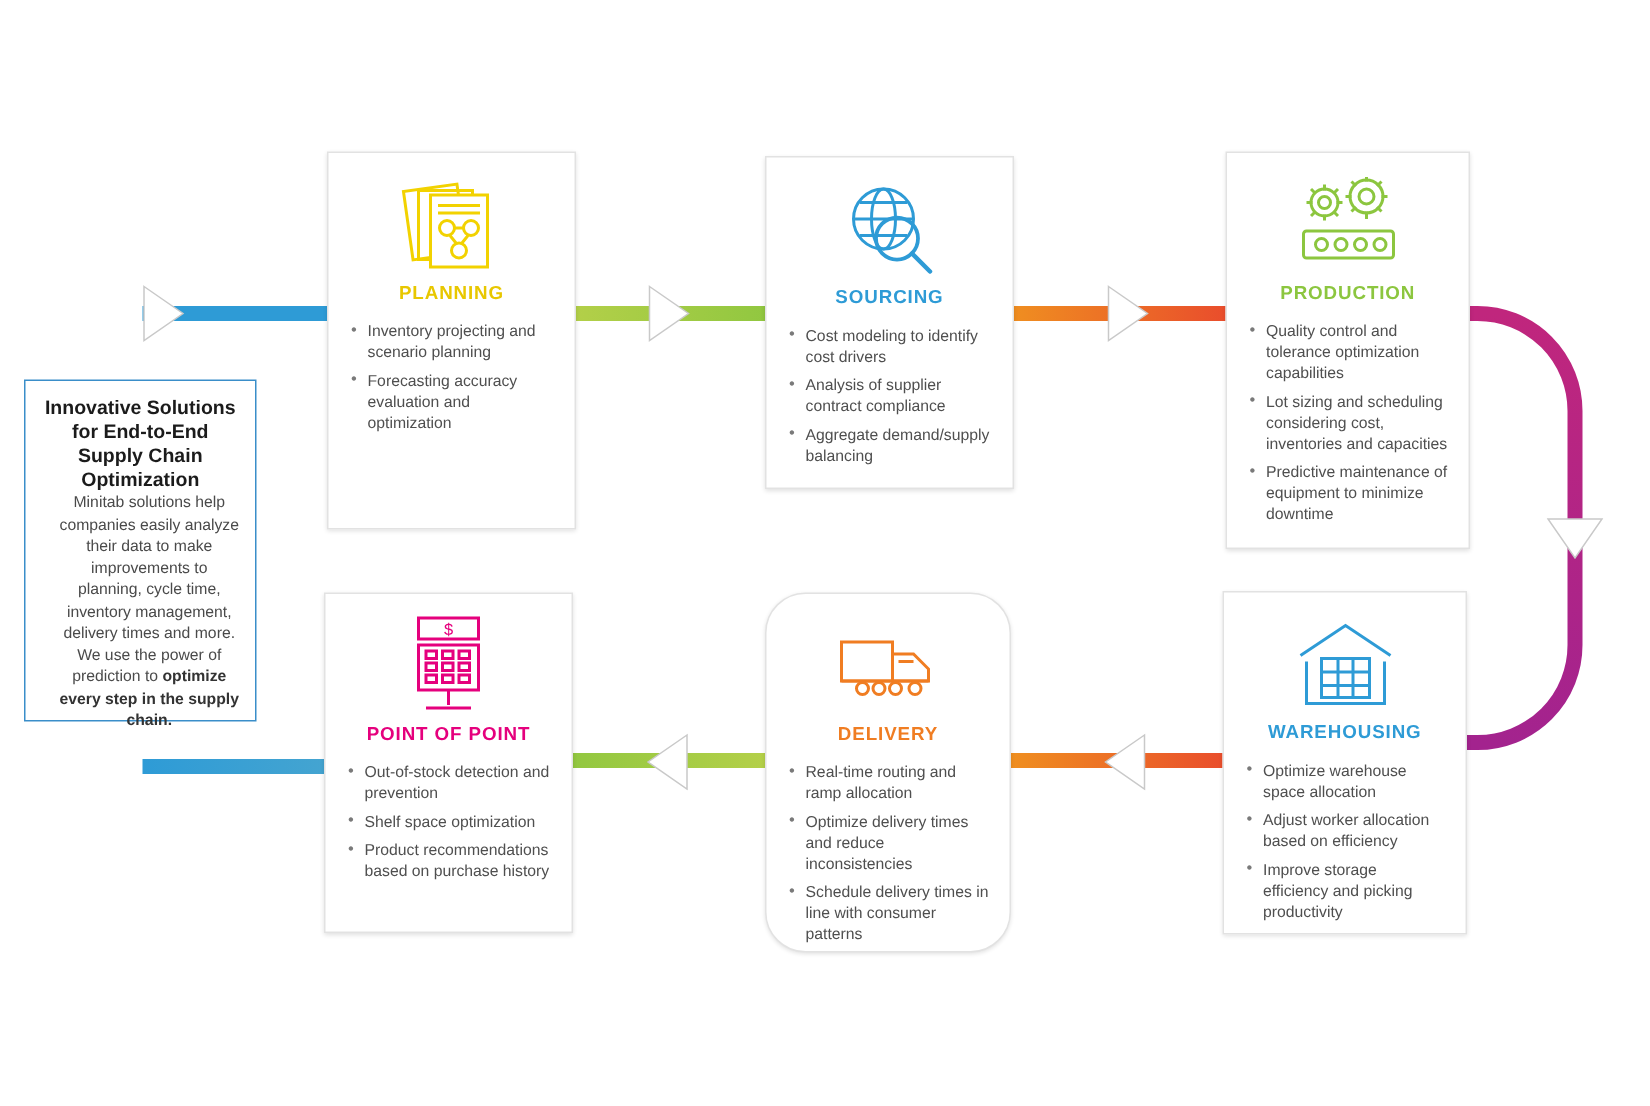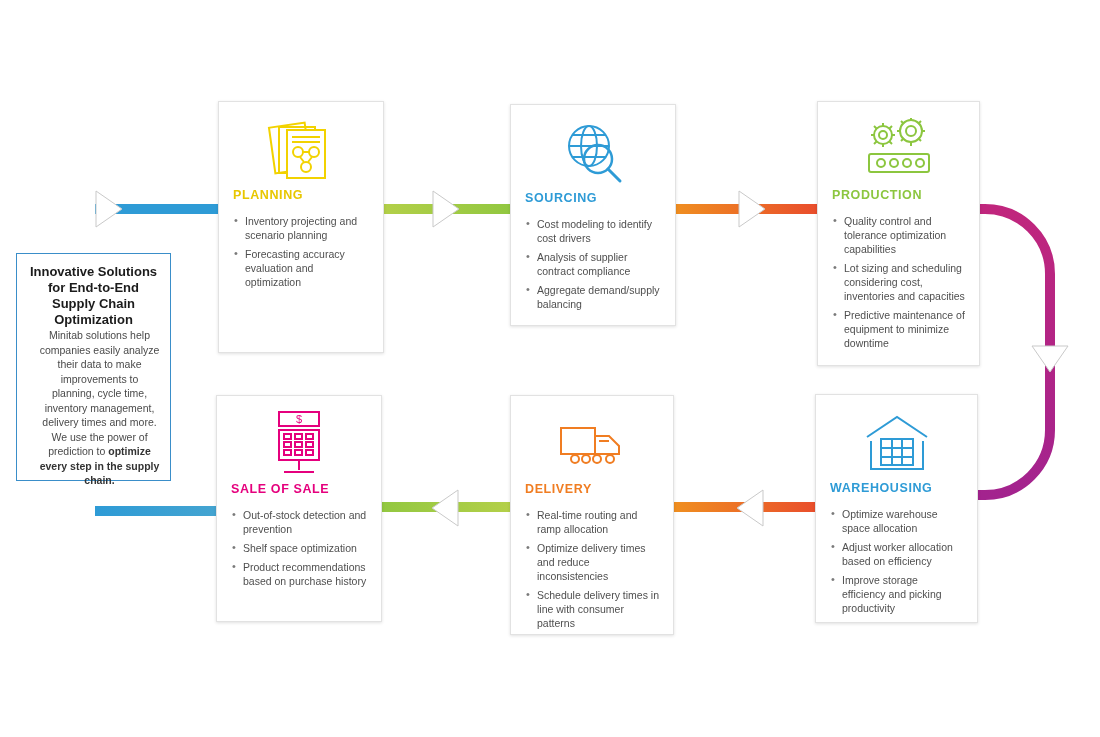--- a/index.html
+++ b/index.html
@@ -48,20 +48,21 @@
     padding: 12px 14px 14px 14px;
     z-index: 5;
   }
   .card-icon {
     height: 72px;
     display: flex;
     align-items: center;
     justify-content: center;
   }
   .card-title {
+    text-align: center;
     font-size: 12.5px;
     letter-spacing: 0.6px;
     font-weight: bold;
     margin: 2px 0 12px 0;
   }
   .bullets { margin: 0; padding: 0; list-style: none; }
   .bullets li {
     position: relative;
     font-size: 10.5px;
     line-height: 14px;
@@ -75,21 +76,21 @@
     left: 1px; top: -1px;
     color: #7a7a7a;
     font-size: 11px;
   }
 
   
   #card-planning   { left: 218px; top: 101px;  width: 166px; height: 252px; }
   #card-sourcing   { left: 510px; top: 104px;  width: 166px; height: 222px; }
   #card-production { left: 817px; top: 101px;  width: 163px; height: 265px; }
   #card-pos        { left: 216px; top: 395px;  width: 166px; height: 227px; }
-  #card-delivery   { left: 510px; top: 395px;  width: 164px; height: 240px; }
+  #card-delivery   { left: 510px; top: 395px;  width: 164px; height: 240px; border-radius: 27px; }
   #card-warehouse  { left: 815px; top: 394px;  width: 163px; height: 229px; }
 
   
   #connectors {
     position: absolute;
     left: 0; top: 0;
     width: 1100px; height: 737px;
     z-index: 1;
   }
   .chev {
@@ -318,21 +319,21 @@
           <rect x="25" y="34" width="7" height="5"></rect>
           <rect x="36" y="34" width="7" height="5"></rect>
           <rect x="14" y="42" width="7" height="5"></rect>
           <rect x="25" y="42" width="7" height="5"></rect>
           <rect x="36" y="42" width="7" height="5"></rect>
           <line x1="29" y1="52" x2="29" y2="62"></line>
           <line x1="14" y1="64" x2="44" y2="64"></line>
         </g>
       </svg>
     </div>
-    <div class="card-title" style="color:#e5007d">SALE OF SALE</div>
+    <div class="card-title" style="color:#e5007d">POINT OF POINT</div>
     <ul class="bullets">
       <li>Out-of-stock detection and prevention</li>
       <li>Shelf space optimization</li>
       <li>Product recommendations based on purchase history</li>
     </ul>
   </div>
 
 </div>
 
 </body></html>

